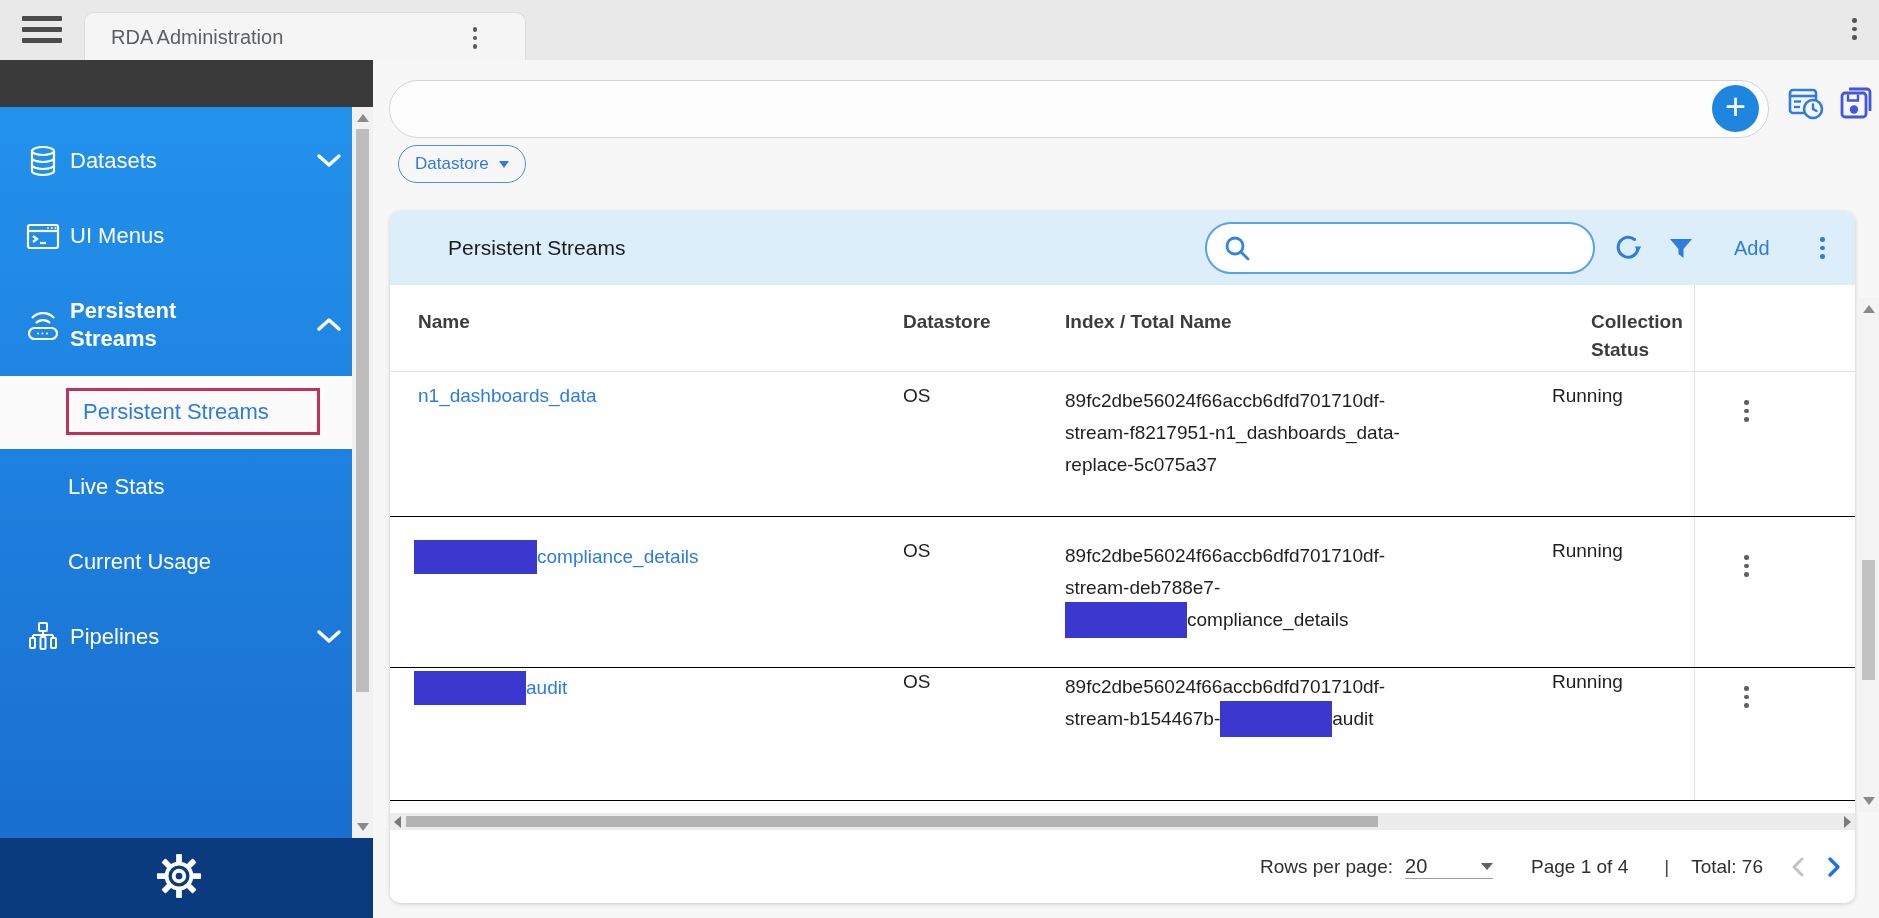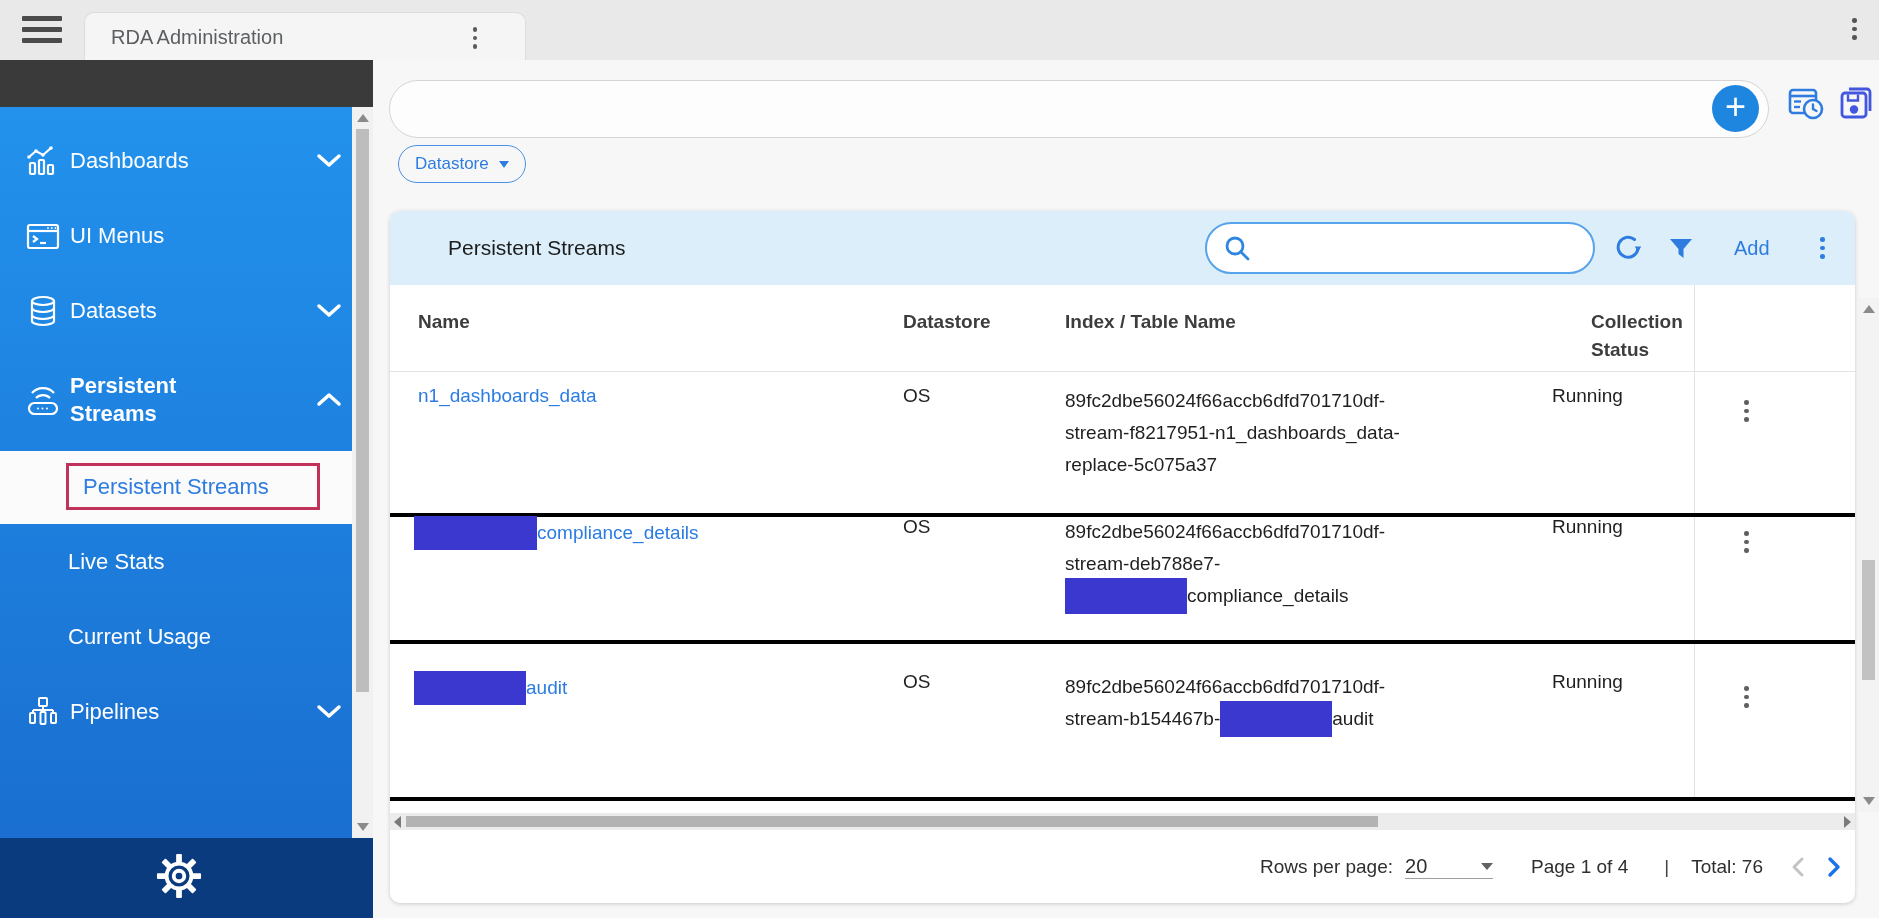--- a/index.html
+++ b/index.html
@@ -61,23 +61,23 @@
   .panel-kebab{position:absolute;left:1430px;top:26px;color:#2e7ce0;}
 
   .thead{position:absolute;left:0;top:74px;width:1465px;height:87px;border-bottom:1px solid #e3e3e3;box-sizing:border-box;font-weight:bold;font-size:19px;color:#3d3d3d;}
   .th{position:absolute;top:23px;line-height:28px;}
   .th.c-name{left:28px;}
   .th.c-ds{left:513px;}
   .th.c-idx{left:675px;}
   .th.c-status{left:1201px;width:150px;}
   .vline{position:absolute;left:1304px;top:74px;width:1px;height:516px;background:#e3e3e3;}
 
-  .trow{position:absolute;left:0;width:1465px;border-bottom:4px solid #000000;box-sizing:border-box;font-size:19px;color:#1f1f1f;}
+  .trow{position:absolute;left:0;width:1465px;border-bottom:1px solid #000000;box-sizing:border-box;font-size:19px;color:#1f1f1f;}
   .trow.r1{top:161px;height:145px;}
-  .trow.r2{top:292px;height:141px;text-decoration:underline;}
+  .trow.r2{top:316px;height:141px;text-decoration:underline;}
   .trow.r3{top:447px;height:143px;}
   .cell{position:absolute;top:13px;}
   .cell.name{left:28px;}
   .cell.name.flexline{display:flex;align-items:center;height:36px;top:12px;}
   .cell.ds{left:513px;}
   .cell.idx{left:675px;width:620px;}
   .cell.status{left:1162px;}
   .iline{line-height:32px;}
   .iline.flexline{display:flex;align-items:center;height:32px;}
   a.link{color:#2b7ce2;text-decoration:none;cursor:pointer;}
@@ -130,71 +130,51 @@
     <span class="kebab topbar-kebab">
         <i></i>
         <i></i>
         <i></i>
       </span>
   </header>
 
   <div class="side-dark"></div>
 
   <nav class="sidebar">
+
     <div class="nav-item">
       <span class="nav-icon">
         <svg width="36" height="36" viewBox="0 0 36 36" fill="none" stroke="#fff" stroke-width="2.2">
-          <polyline points="4,14 11,8 18,12 26,5"></polyline>
-          <circle cx="4" cy="14" r="1.8" fill="#fff" stroke="none"></circle>
-            <circle cx="11" cy="8" r="1.8" fill="#fff" stroke="none"></circle>
-            <circle cx="18" cy="12" r="1.8" fill="#fff" stroke="none"></circle>
-            <circle cx="26" cy="5" r="1.8" fill="#fff" stroke="none"></circle>
-          <rect x="5" y="20" width="5" height="11" rx="1"></rect>
-            <rect x="14" y="17" width="5" height="14" rx="1"></rect>
-            <rect x="23" y="22" width="5" height="9" rx="1"></rect>
+          <ellipse cx="18" cy="8" rx="11" ry="4"></ellipse>
+          <path d="M7,8 v20 a11,4 0 0 0 22,0 v-20"></path>
+          <path d="M7,15 a11,4 0 0 0 22,0"></path>
+          <path d="M7,22 a11,4 0 0 0 22,0"></path>
         </svg>
       </span>
-      <span class="nav-label">Dashboards</span>
+      <span class="nav-label">Datasets</span>
       <span class="chev">
         <svg width="26" height="15" viewBox="0 0 26 15">
             <polyline points="3,3 13,12 23,3" fill="none" stroke="#fff" stroke-width="3.5" stroke-linecap="round" stroke-linejoin="round"></polyline>
           </svg>
       </span>
     </div>
 
     <div class="nav-item">
       <span class="nav-icon">
         <svg width="36" height="36" viewBox="0 0 36 36" fill="none" stroke="#fff" stroke-width="2.2">
           <rect x="3" y="7" width="30" height="23" rx="2"></rect>
           <line x1="3" y1="13" x2="33" y2="13"></line>
           <circle cx="23" cy="10" r="0.9" fill="#fff" stroke="none"></circle>
             <circle cx="26.8" cy="10" r="0.9" fill="#fff" stroke="none"></circle>
             <circle cx="30.4" cy="10" r="0.9" fill="#fff" stroke="none"></circle>
           <polyline points="8,18 12,21 8,24"></polyline>
           <line x1="15" y1="25" x2="21" y2="25"></line>
         </svg>
       </span>
       <span class="nav-label">UI Menus</span>
-    </div>
-
-    <div class="nav-item">
-      <span class="nav-icon">
-        <svg width="36" height="36" viewBox="0 0 36 36" fill="none" stroke="#fff" stroke-width="2.2">
-          <ellipse cx="18" cy="8" rx="11" ry="4"></ellipse>
-          <path d="M7,8 v20 a11,4 0 0 0 22,0 v-20"></path>
-          <path d="M7,15 a11,4 0 0 0 22,0"></path>
-          <path d="M7,22 a11,4 0 0 0 22,0"></path>
-        </svg>
-      </span>
-      <span class="nav-label">Datasets</span>
-      <span class="chev">
-        <svg width="26" height="15" viewBox="0 0 26 15">
-            <polyline points="3,3 13,12 23,3" fill="none" stroke="#fff" stroke-width="3.5" stroke-linecap="round" stroke-linejoin="round"></polyline>
-          </svg>
-      </span>
     </div>
 
     <div class="nav-item tall">
       <span class="nav-icon">
         <svg width="36" height="36" viewBox="0 0 36 36" fill="none" stroke="#fff" stroke-width="2.2">
           <rect x="4" y="21" width="28" height="11" rx="5.5"></rect>
           <circle cx="13" cy="26.5" r="1" fill="#fff" stroke="none"></circle>
             <circle cx="17.5" cy="26.5" r="1" fill="#fff" stroke="none"></circle>
             <circle cx="22" cy="26.5" r="1" fill="#fff" stroke="none"></circle>
           <path d="M11,16 a9,8 0 0 1 14,0"></path>
@@ -326,21 +306,21 @@
         <span class="kebab panel-kebab">
             <i></i>
             <i></i>
             <i></i>
           </span>
       </div>
 
       <div class="thead">
         <span class="th c-name">Name</span>
         <span class="th c-ds">Datastore</span>
-        <span class="th c-idx">Index / Table Name</span>
+        <span class="th c-idx">Index / Total Name</span>
         <span class="th c-status">Collection Status</span>
       </div>
       <div class="vline"></div>
 
       <div class="trow r1">
         <div class="cell name">
           <a class="link">n1_dashboards_data</a>
         </div>
         <div class="cell ds">OS</div>
         <div class="cell idx">

